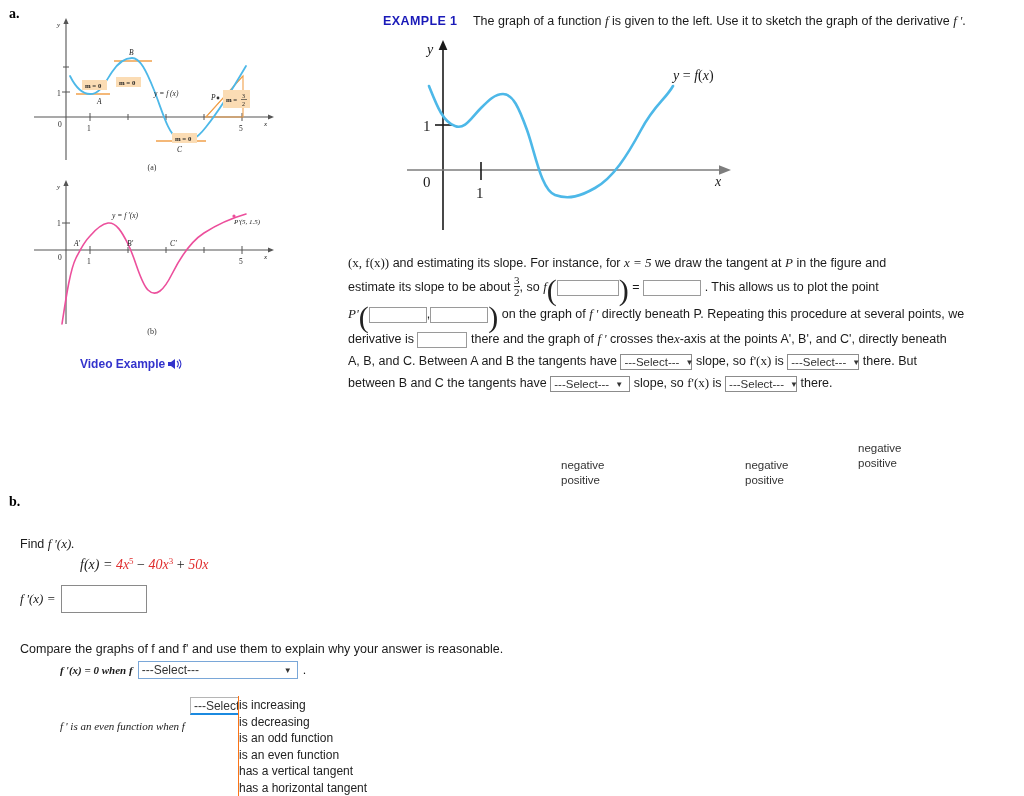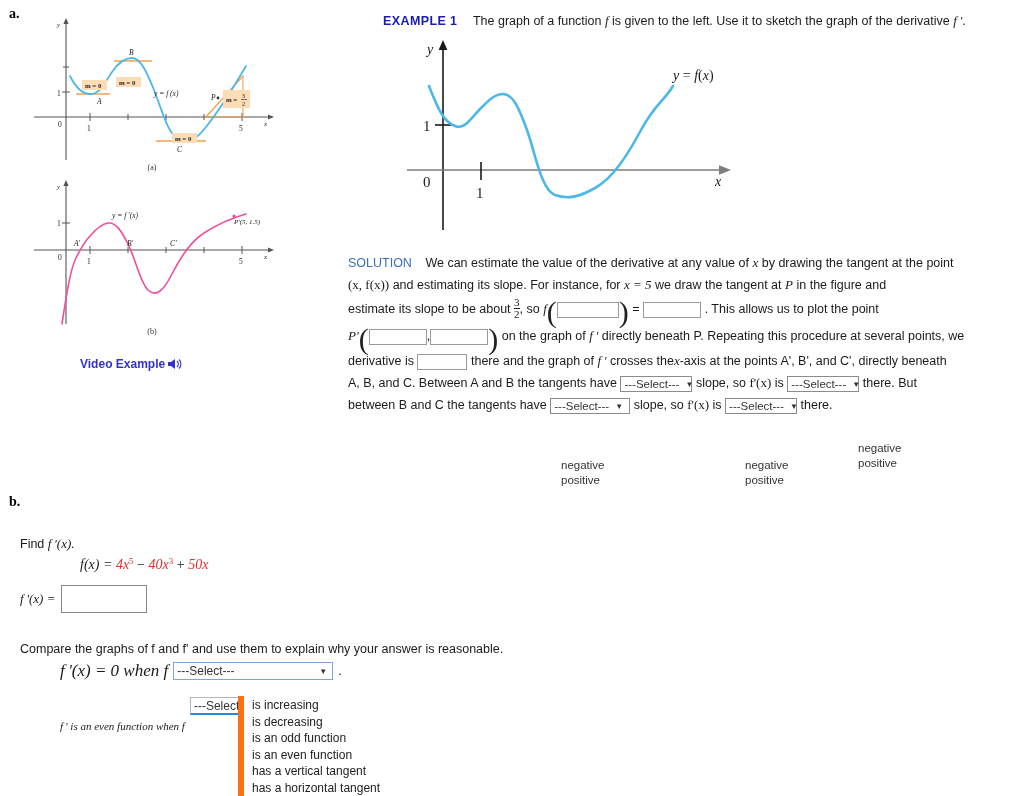--- a/index.html
+++ b/index.html
@@ -74,22 +74,22 @@
   .sel2{
     display:inline-block;box-sizing:border-box;height:18px;line-height:17px;
     background:#fff;font-size:12px;color:#333;padding:0 3px;
     font-family:"Liberation Sans", sans-serif;position:relative;
     vertical-align:middle;white-space:nowrap;
   }
   .sel2 .car2{position:absolute;right:5px;top:0;font-size:8px;}
   .sel-blue{border:1px solid #7aa7d8;}
   .sel-open{border:1px solid #b5b5b5;border-bottom:2px solid #1b8ae0;}
   .dropdown{
-    position:absolute;background:#fff;border-left:6px solid #f97316;
-    font-size:12px;line-height:16.5px;color:#222;padding:1px 0 0 8px;
+    position:absolute;background:#fff;border-left:1px solid #f97316;
+    font-size:12px;line-height:16.5px;color:#222;padding:1px 0 0 0;
   }
   .dropdown div{white-space:nowrap;}
   svg{display:block;}
 </style>
 </head>
 <body>
 
 <div class="abs partlabel" style="left:9px;top:6px;">a.</div>
 
 <div class="abs" style="left:28px;top:14px;width:248px;height:152px;">
@@ -221,26 +221,20 @@
     <text x="310" y="156" font-family="Liberation Serif, serif" font-style="italic" font-size="14" fill="#1a1a1a">x</text>
     <text x="18" y="157" font-family="Liberation Serif, serif" font-size="15" fill="#1a1a1a">0</text>
     <text x="71" y="168" font-family="Liberation Serif, serif" font-size="15" fill="#1a1a1a">1</text>
     <text x="18" y="101" font-family="Liberation Serif, serif" font-size="15" fill="#1a1a1a">1</text>
     <text x="268" y="50" font-family="Liberation Serif, serif" font-size="14" fill="#1a1a1a"><tspan font-style="italic">y</tspan> = <tspan font-style="italic">f</tspan>(<tspan font-style="italic">x</tspan>)</text>
   </svg>
 </div>
 
 <div class="abs body-txt" style="left:348px;top:252px;width:660px;">
 
-  <div style="height:22px;">
-    <span class="solution-head">SOLUTION</span>
-    <span style="margin-left:10px;">We can estimate the value of the derivative at any value of</span>
-    <i class="math">x</i>
-    <span>by drawing the tangent at the point</span>
-  </div>
 
   <div style="height:22px;">
     <span class="math" style="font-style:normal;">(x, f(x))</span>
     <span>and estimating its slope. For instance, for</span>
     <span class="math">x = 5</span>
     <span>we draw the tangent at</span>
     <i class="math">P</i>
     <span>in the figure and</span>
   </div>
 
@@ -326,21 +320,21 @@
 </div>
 
 <div class="abs" style="left:20px;top:585px;display:flex;align-items:center;gap:6px;">
   <span class="math" style="font-size:13px;">f '(x) =</span>
   <input class="bigbox" type="text" style="padding: 0px 4px; font-size: 13px;" value="">
 </div>
 
 <div class="abs body-txt" style="left:20px;top:638px;">Compare the graphs of f and f' and use them to explain why your answer is reasonable.</div>
 
 <div class="abs" style="left:60px;top:661px;display:flex;align-items:center;gap:5px;">
-  <span class="math" style="font-size:17px;">f '(x) = 0 when f</span>
+  <span class="math" style="font-size:11px;font-weight:bold;">f '(x) = 0 when f</span>
   <span class="sel2 sel-blue" style="width:160px;">
     <span>---Select---</span>
     <span class="car2">▼</span>
   </span>
   <span>.</span>
 </div>
 
 <div class="abs" style="left:60px;top:680px;display:flex;align-items:center;gap:5px;">
   <span class="math" style="font-size:11px;margin-top:40px;">f ' is an even function when f</span>
   <span class="sel2 sel-open" style="width:140px;">

